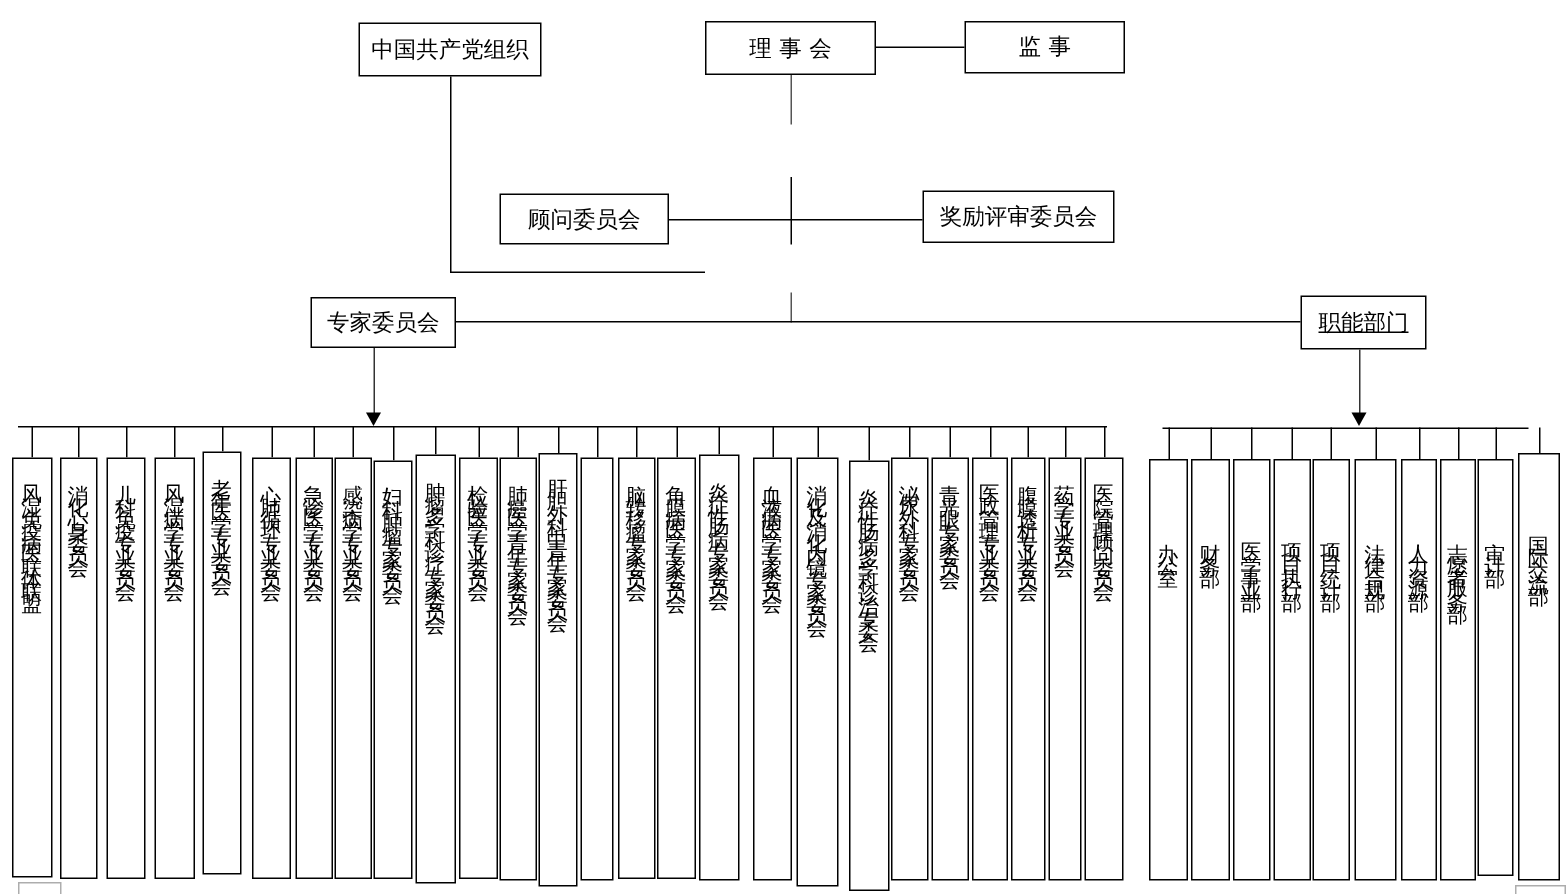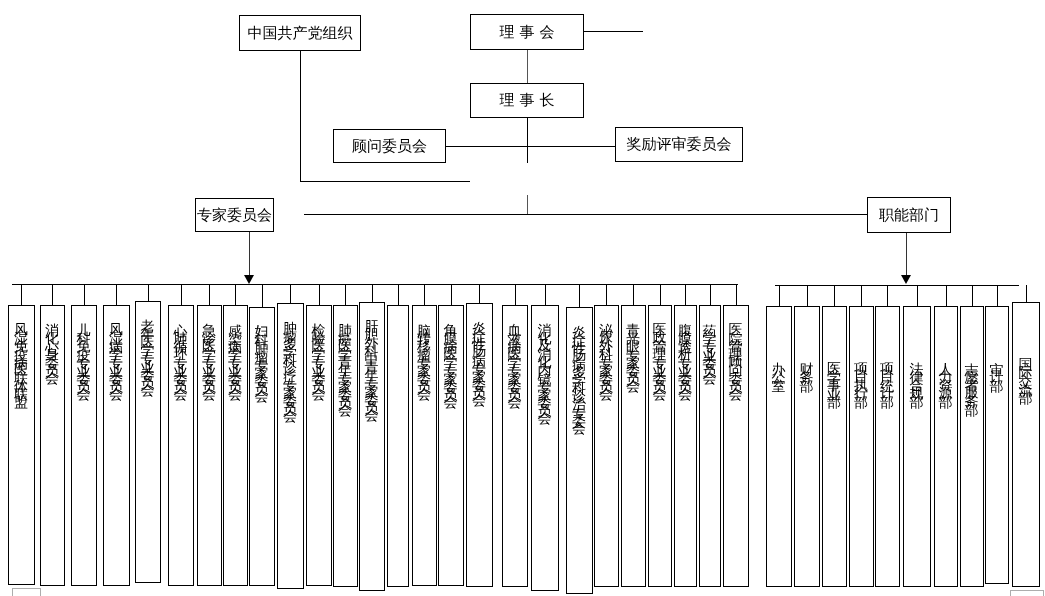--- a/index.html
+++ b/index.html
@@ -35,31 +35,31 @@
 </style>
 </head>
 <body>
 
 <div id="canvas">
 
   <div class="hbox spaced" style="left:470px;top:14px;width:114px;height:36px;">理事会</div>
 
   <div class="hbox" style="left:239px;top:15px;width:122px;height:36px;">中国共产党组织</div>
 
-
-  <div class="hbox spaced" style="left:470px;top:83px;width:114px;height:35px;">理事长</div>
+  <div class="hbox spaced" style="left:643px;top:14px;width:107px;height:35px;">监事</div>
+
 
   <div class="hbox" style="left:333px;top:129px;width:113px;height:34px;font-family:Liberation Serif, serif;">顾问委员会</div>
 
   <div class="hbox" style="left:615px;top:127px;width:128px;height:35px;">奖励评审委员会</div>
 
 
-  <div class="hbox" style="left:195px;top:198px;width:79px;height:34px;">专家委员会</div>
-
-  <div class="hbox" style="left:867px;top:197px;width:84px;height:36px;">职能部门</div>
+  <div class="hbox" style="left:207px;top:198px;width:97px;height:34px;">专家委员会</div>
+
+  <div class="hbox" style="left:867px;top:197px;width:84px;height:36px;text-decoration:underline;">职能部门</div>
 
   <div class="line" style="left:584px;top:31px;width:59px;height:1px;"></div>
   <div class="line soft" style="left:527px;top:50px;width:1px;height:33px;"></div>
   <div class="line" style="left:527px;top:118px;width:1px;height:45px;"></div>
   <div class="line" style="left:446px;top:146px;width:169px;height:1px;"></div>
   <div class="line" style="left:300px;top:51px;width:1px;height:131px;"></div>
   <div class="line" style="left:300px;top:181px;width:170px;height:1px;"></div>
   <div class="line soft" style="left:527px;top:195px;width:1px;height:20px;"></div>
   <div class="line" style="left:304px;top:214px;width:563px;height:1px;"></div>
 

